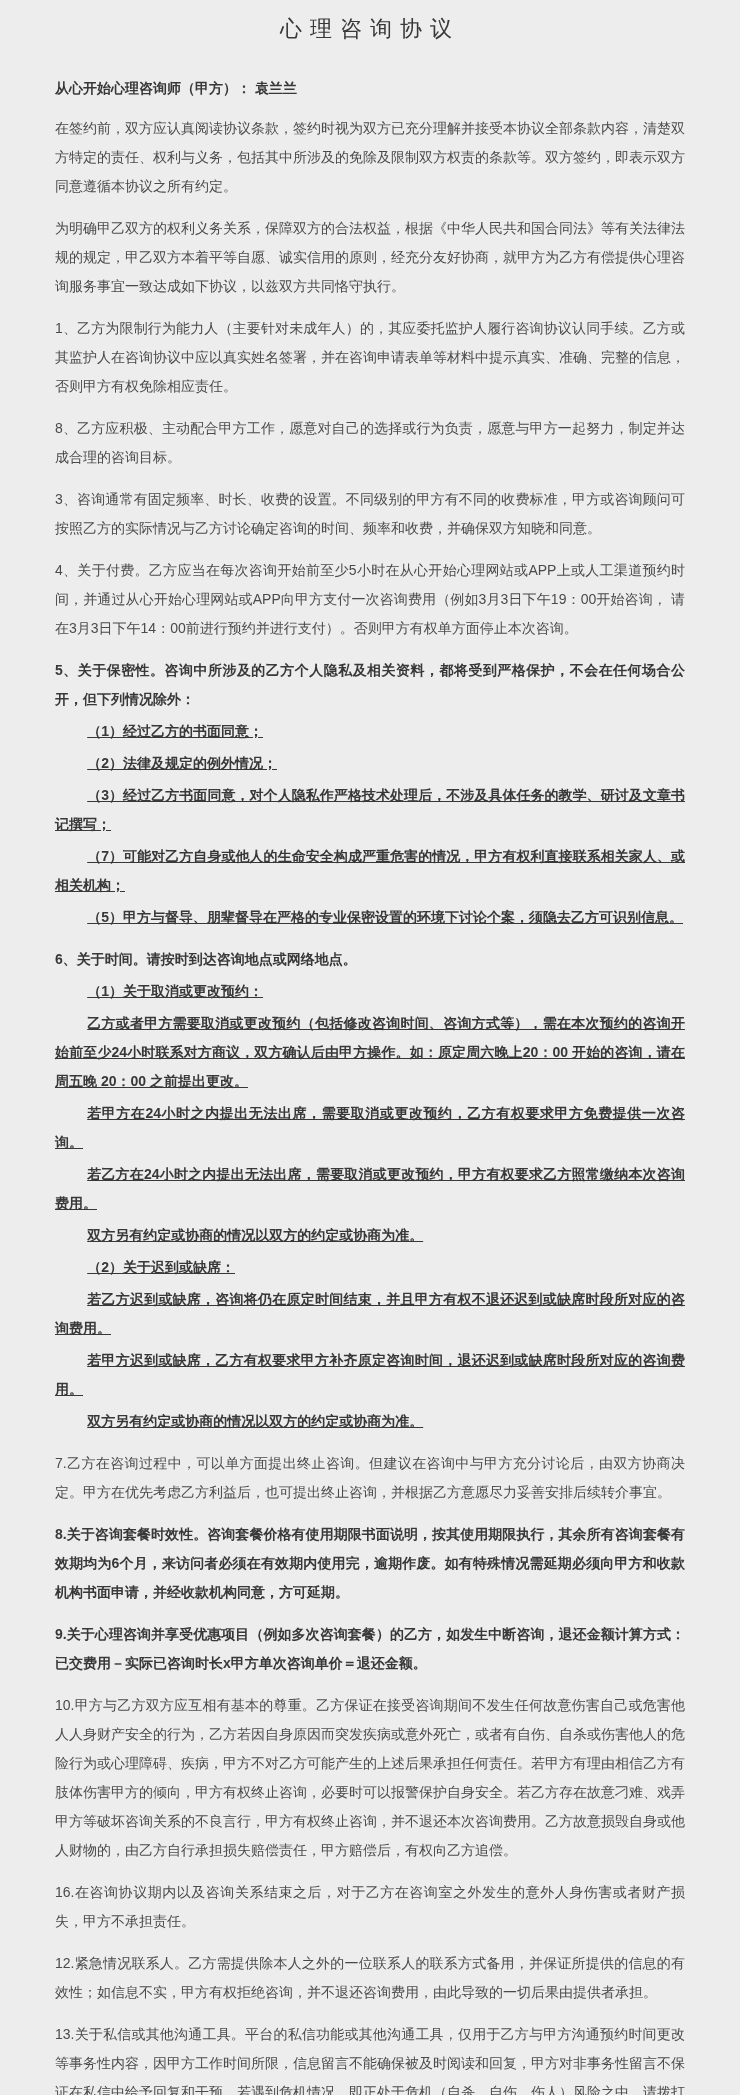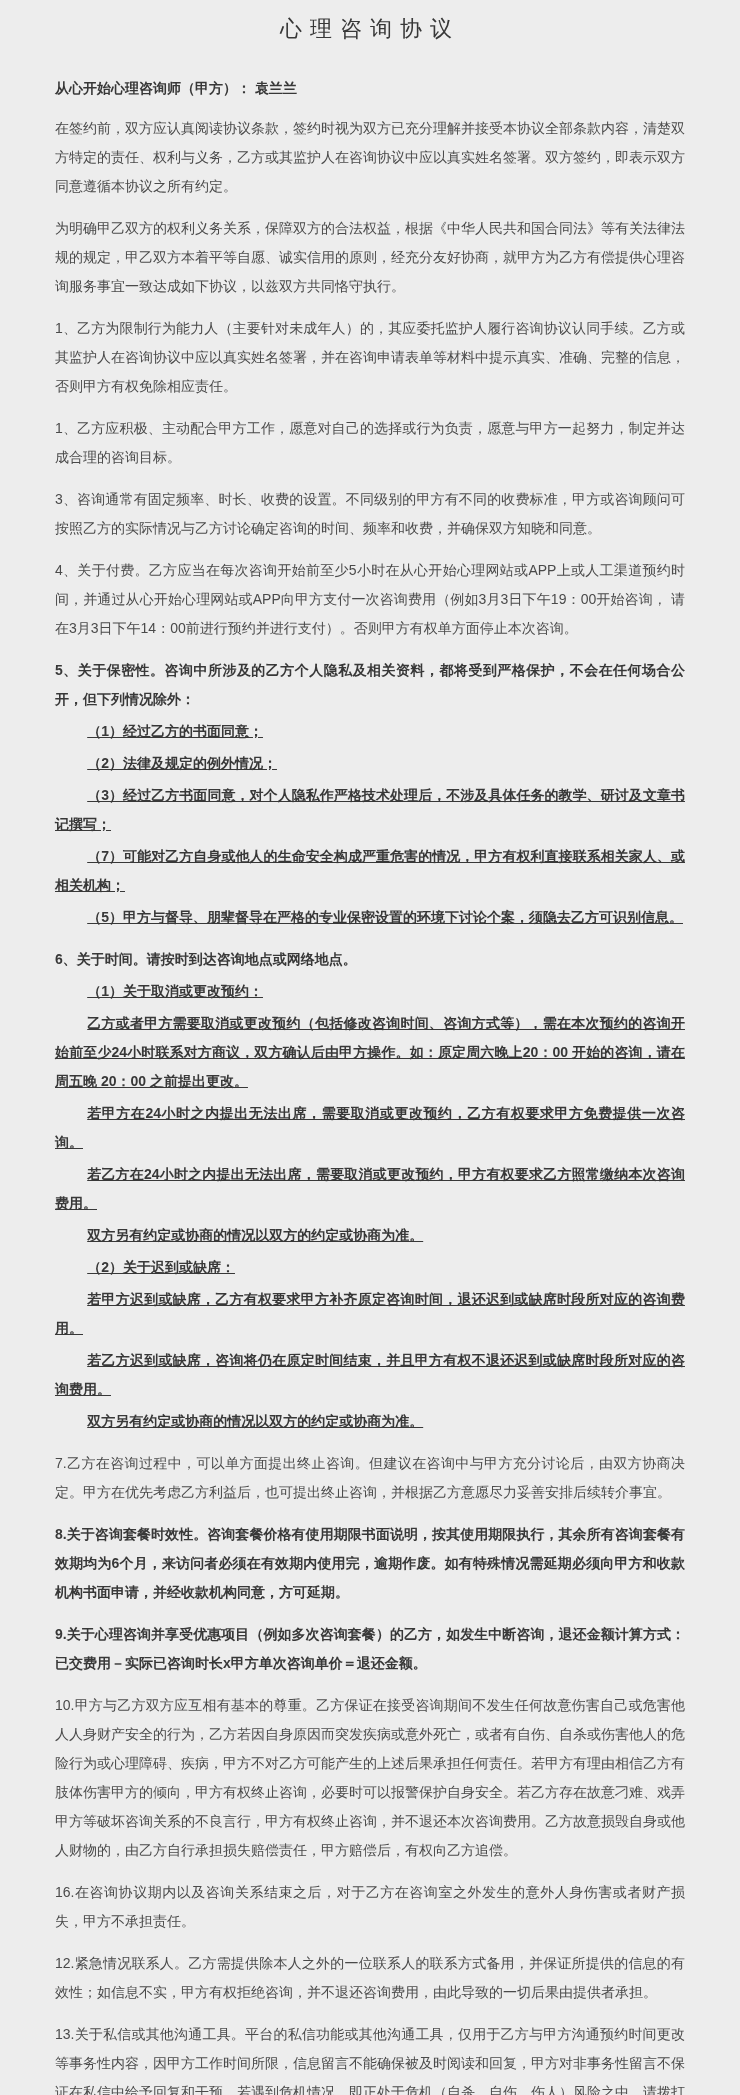--- a/index.html
+++ b/index.html
@@ -52,41 +52,41 @@
 </head>
 <body>
 
 <div class="page">
 
   <h1 class="doc-title">心理咨询协议</h1>
 
   <p class="party">从心开始心理咨询师（甲方）： 袁兰兰</p>
 
   <div id="body-paragraphs">
-      <p class="para">在签约前，双方应认真阅读协议条款，签约时视为双方已充分理解并接受本协议全部条款内容，清楚双方特定的责任、权利与义务，乙方或其监护人在咨询协议中应以真实姓名签署。双方签约，即表示双方同意遵循本协议之所有约定。</p>
+      <p class="para">在签约前，双方应认真阅读协议条款，签约时视为双方已充分理解并接受本协议全部条款内容，清楚双方特定的责任、权利与义务，包括其中所涉及的免除及限制双方权责的条款等。双方签约，即表示双方同意遵循本协议之所有约定。</p>
       <p class="para">为明确甲乙双方的权利义务关系，保障双方的合法权益，根据《中华人民共和国合同法》等有关法律法规的规定，甲乙双方本着平等自愿、诚实信用的原则，经充分友好协商，就甲方为乙方有偿提供心理咨询服务事宜一致达成如下协议，以兹双方共同恪守执行。</p>
       <p class="para">1、乙方为限制行为能力人（主要针对未成年人）的，其应委托监护人履行咨询协议认同手续。乙方或其监护人在咨询协议中应以真实姓名签署，并在咨询申请表单等材料中提示真实、准确、完整的信息，否则甲方有权免除相应责任。</p>
-      <p class="para">1、乙方应积极、主动配合甲方工作，愿意对自己的选择或行为负责，愿意与甲方一起努力，制定并达成合理的咨询目标。</p>
+      <p class="para">8、乙方应积极、主动配合甲方工作，愿意对自己的选择或行为负责，愿意与甲方一起努力，制定并达成合理的咨询目标。</p>
       <p class="para">3、咨询通常有固定频率、时长、收费的设置。不同级别的甲方有不同的收费标准，甲方或咨询顾问可按照乙方的实际情况与乙方讨论确定咨询的时间、频率和收费，并确保双方知晓和同意。</p>
       <p class="para">4、关于付费。乙方应当在每次咨询开始前至少5小时在从心开始心理网站或APP上或人工渠道预约时间，并通过从心开始心理网站或APP向甲方支付一次咨询费用（例如3月3日下午19：00开始咨询， 请在3月3日下午14：00前进行预约并进行支付）。否则甲方有权单方面停止本次咨询。</p>
       <p class="para b">5、关于保密性。咨询中所涉及的乙方个人隐私及相关资料，都将受到严格保护，不会在任何场合公开，但下列情况除外：</p>
       <p class="para b ind tight">（1）经过乙方的书面同意；</p>
       <p class="para b ind tight">（2）法律及规定的例外情况；</p>
       <p class="para b ind tight">（3）经过乙方书面同意，对个人隐私作严格技术处理后，不涉及具体任务的教学、研讨及文章书记撰写；</p>
       <p class="para b ind tight">（7）可能对乙方自身或他人的生命安全构成严重危害的情况，甲方有权利直接联系相关家人、或相关机构；</p>
       <p class="para b ind tight">（5）甲方与督导、朋辈督导在严格的专业保密设置的环境下讨论个案，须隐去乙方可识别信息。</p>
       <p class="para b">6、关于时间。请按时到达咨询地点或网络地点。</p>
       <p class="para b ind tight">（1）关于取消或更改预约：</p>
       <p class="para b ind tight">乙方或者甲方需要取消或更改预约（包括修改咨询时间、咨询方式等），需在本次预约的咨询开始前至少24小时联系对方商议，双方确认后由甲方操作。如：原定周六晚上20：00 开始的咨询，请在周五晚 20：00 之前提出更改。</p>
       <p class="para b ind tight">若甲方在24小时之内提出无法出席，需要取消或更改预约，乙方有权要求甲方免费提供一次咨询。</p>
       <p class="para b ind tight">若乙方在24小时之内提出无法出席，需要取消或更改预约，甲方有权要求乙方照常缴纳本次咨询费用。</p>
       <p class="para b ind tight">双方另有约定或协商的情况以双方的约定或协商为准。</p>
       <p class="para b ind tight">（2）关于迟到或缺席：</p>
+      <p class="para b ind tight">若乙方迟到或缺席，咨询将仍在原定时间结束，并且甲方有权不退还迟到或缺席时段所对应的咨询费用。</p>
       <p class="para b ind tight">若甲方迟到或缺席，乙方有权要求甲方补齐原定咨询时间，退还迟到或缺席时段所对应的咨询费用。</p>
-      <p class="para b ind tight">若乙方迟到或缺席，咨询将仍在原定时间结束，并且甲方有权不退还迟到或缺席时段所对应的咨询费用。</p>
       <p class="para b ind tight">双方另有约定或协商的情况以双方的约定或协商为准。</p>
       <p class="para">7.乙方在咨询过程中，可以单方面提出终止咨询。但建议在咨询中与甲方充分讨论后，由双方协商决定。甲方在优先考虑乙方利益后，也可提出终止咨询，并根据乙方意愿尽力妥善安排后续转介事宜。</p>
       <p class="para b">8.关于咨询套餐时效性。咨询套餐价格有使用期限书面说明，按其使用期限执行，其余所有咨询套餐有效期均为6个月，来访问者必须在有效期内使用完，逾期作废。如有特殊情况需延期必须向甲方和收款机构书面申请，并经收款机构同意，方可延期。</p>
       <p class="para b">9.关于心理咨询并享受优惠项目（例如多次咨询套餐）的乙方，如发生中断咨询，退还金额计算方式：已交费用－实际已咨询时长x甲方单次咨询单价＝退还金额。</p>
       <p class="para">10.甲方与乙方双方应互相有基本的尊重。乙方保证在接受咨询期间不发生任何故意伤害自己或危害他人人身财产安全的行为，乙方若因自身原因而突发疾病或意外死亡，或者有自伤、自杀或伤害他人的危险行为或心理障碍、疾病，甲方不对乙方可能产生的上述后果承担任何责任。若甲方有理由相信乙方有肢体伤害甲方的倾向，甲方有权终止咨询，必要时可以报警保护自身安全。若乙方存在故意刁难、戏弄甲方等破坏咨询关系的不良言行，甲方有权终止咨询，并不退还本次咨询费用。乙方故意损毁自身或他人财物的，由乙方自行承担损失赔偿责任，甲方赔偿后，有权向乙方追偿。</p>
       <p class="para">16.在咨询协议期内以及咨询关系结束之后，对于乙方在咨询室之外发生的意外人身伤害或者财产损失，甲方不承担责任。</p>
       <p class="para">12.紧急情况联系人。乙方需提供除本人之外的一位联系人的联系方式备用，并保证所提供的信息的有效性；如信息不实，甲方有权拒绝咨询，并不退还咨询费用，由此导致的一切后果由提供者承担。</p>
       <p class="para">13.关于私信或其他沟通工具。平台的私信功能或其他沟通工具，仅用于乙方与甲方沟通预约时间更改等事务性内容，因甲方工作时间所限，信息留言不能确保被及时阅读和回复，甲方对非事务性留言不保证在私信中给予回复和干预。若遇到危机情况，即正处于危机（自杀、自伤、伤人）风险之中，请拨打 110 或当地心理援助热线。</p>
     </div>
 

